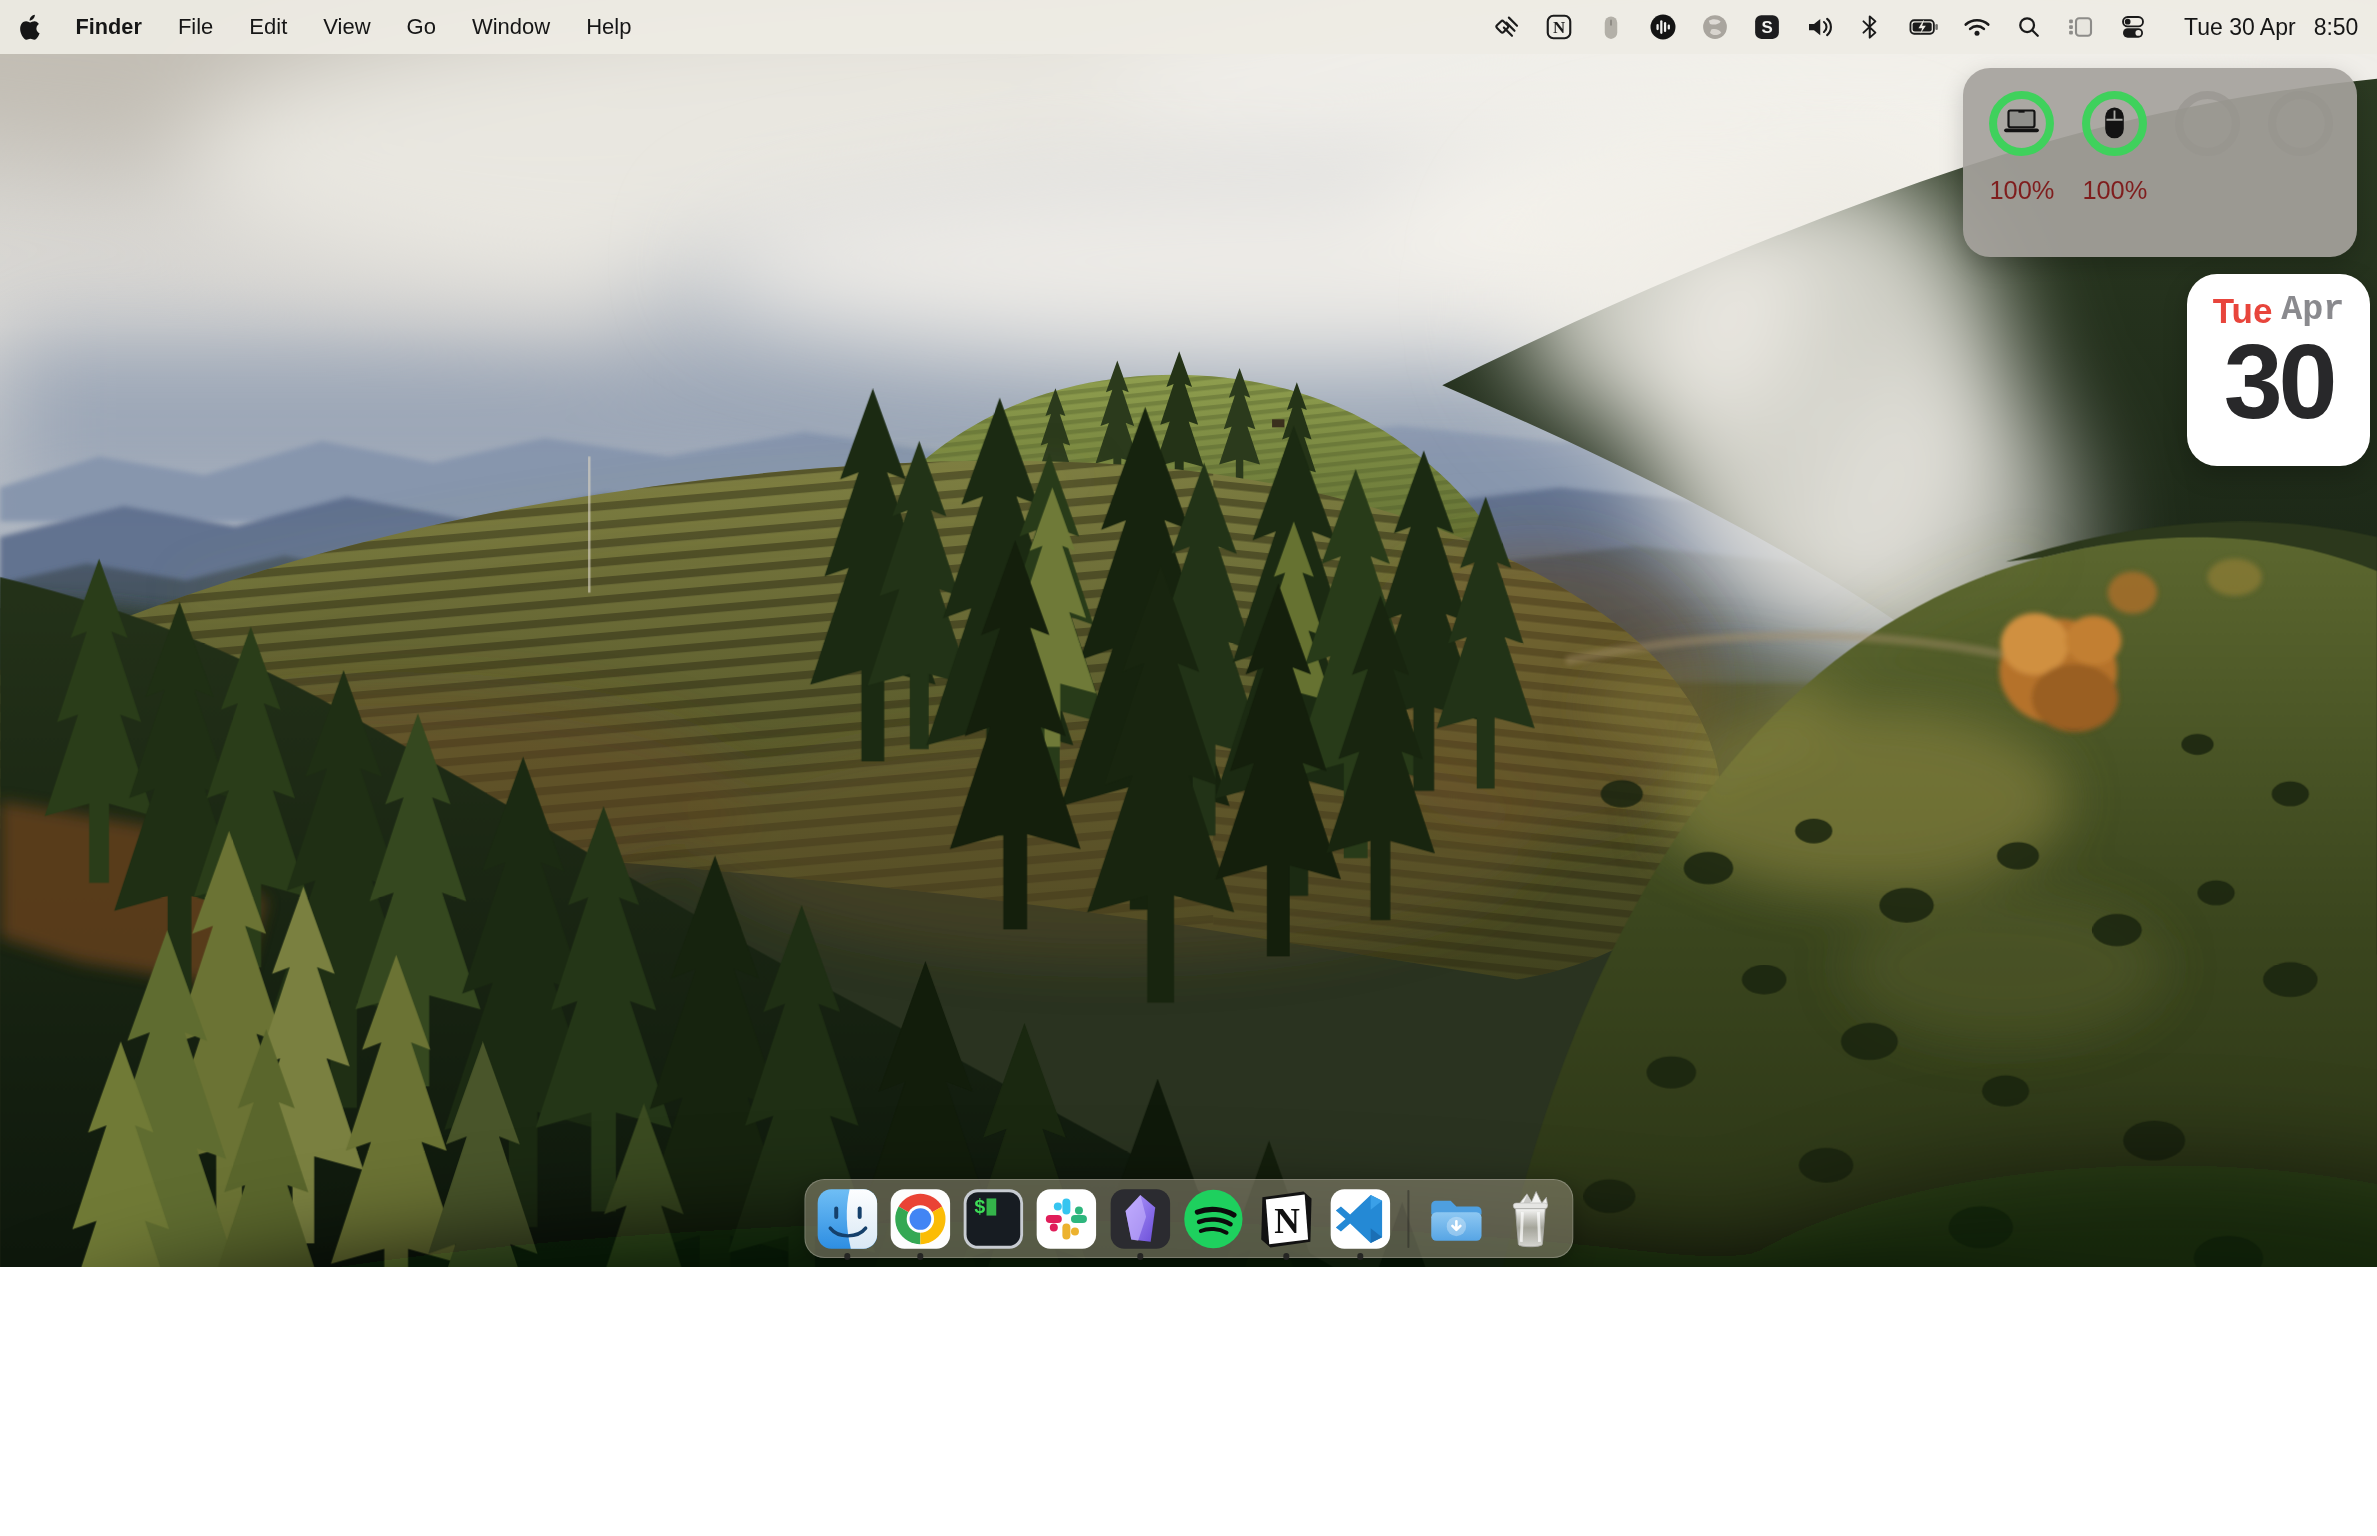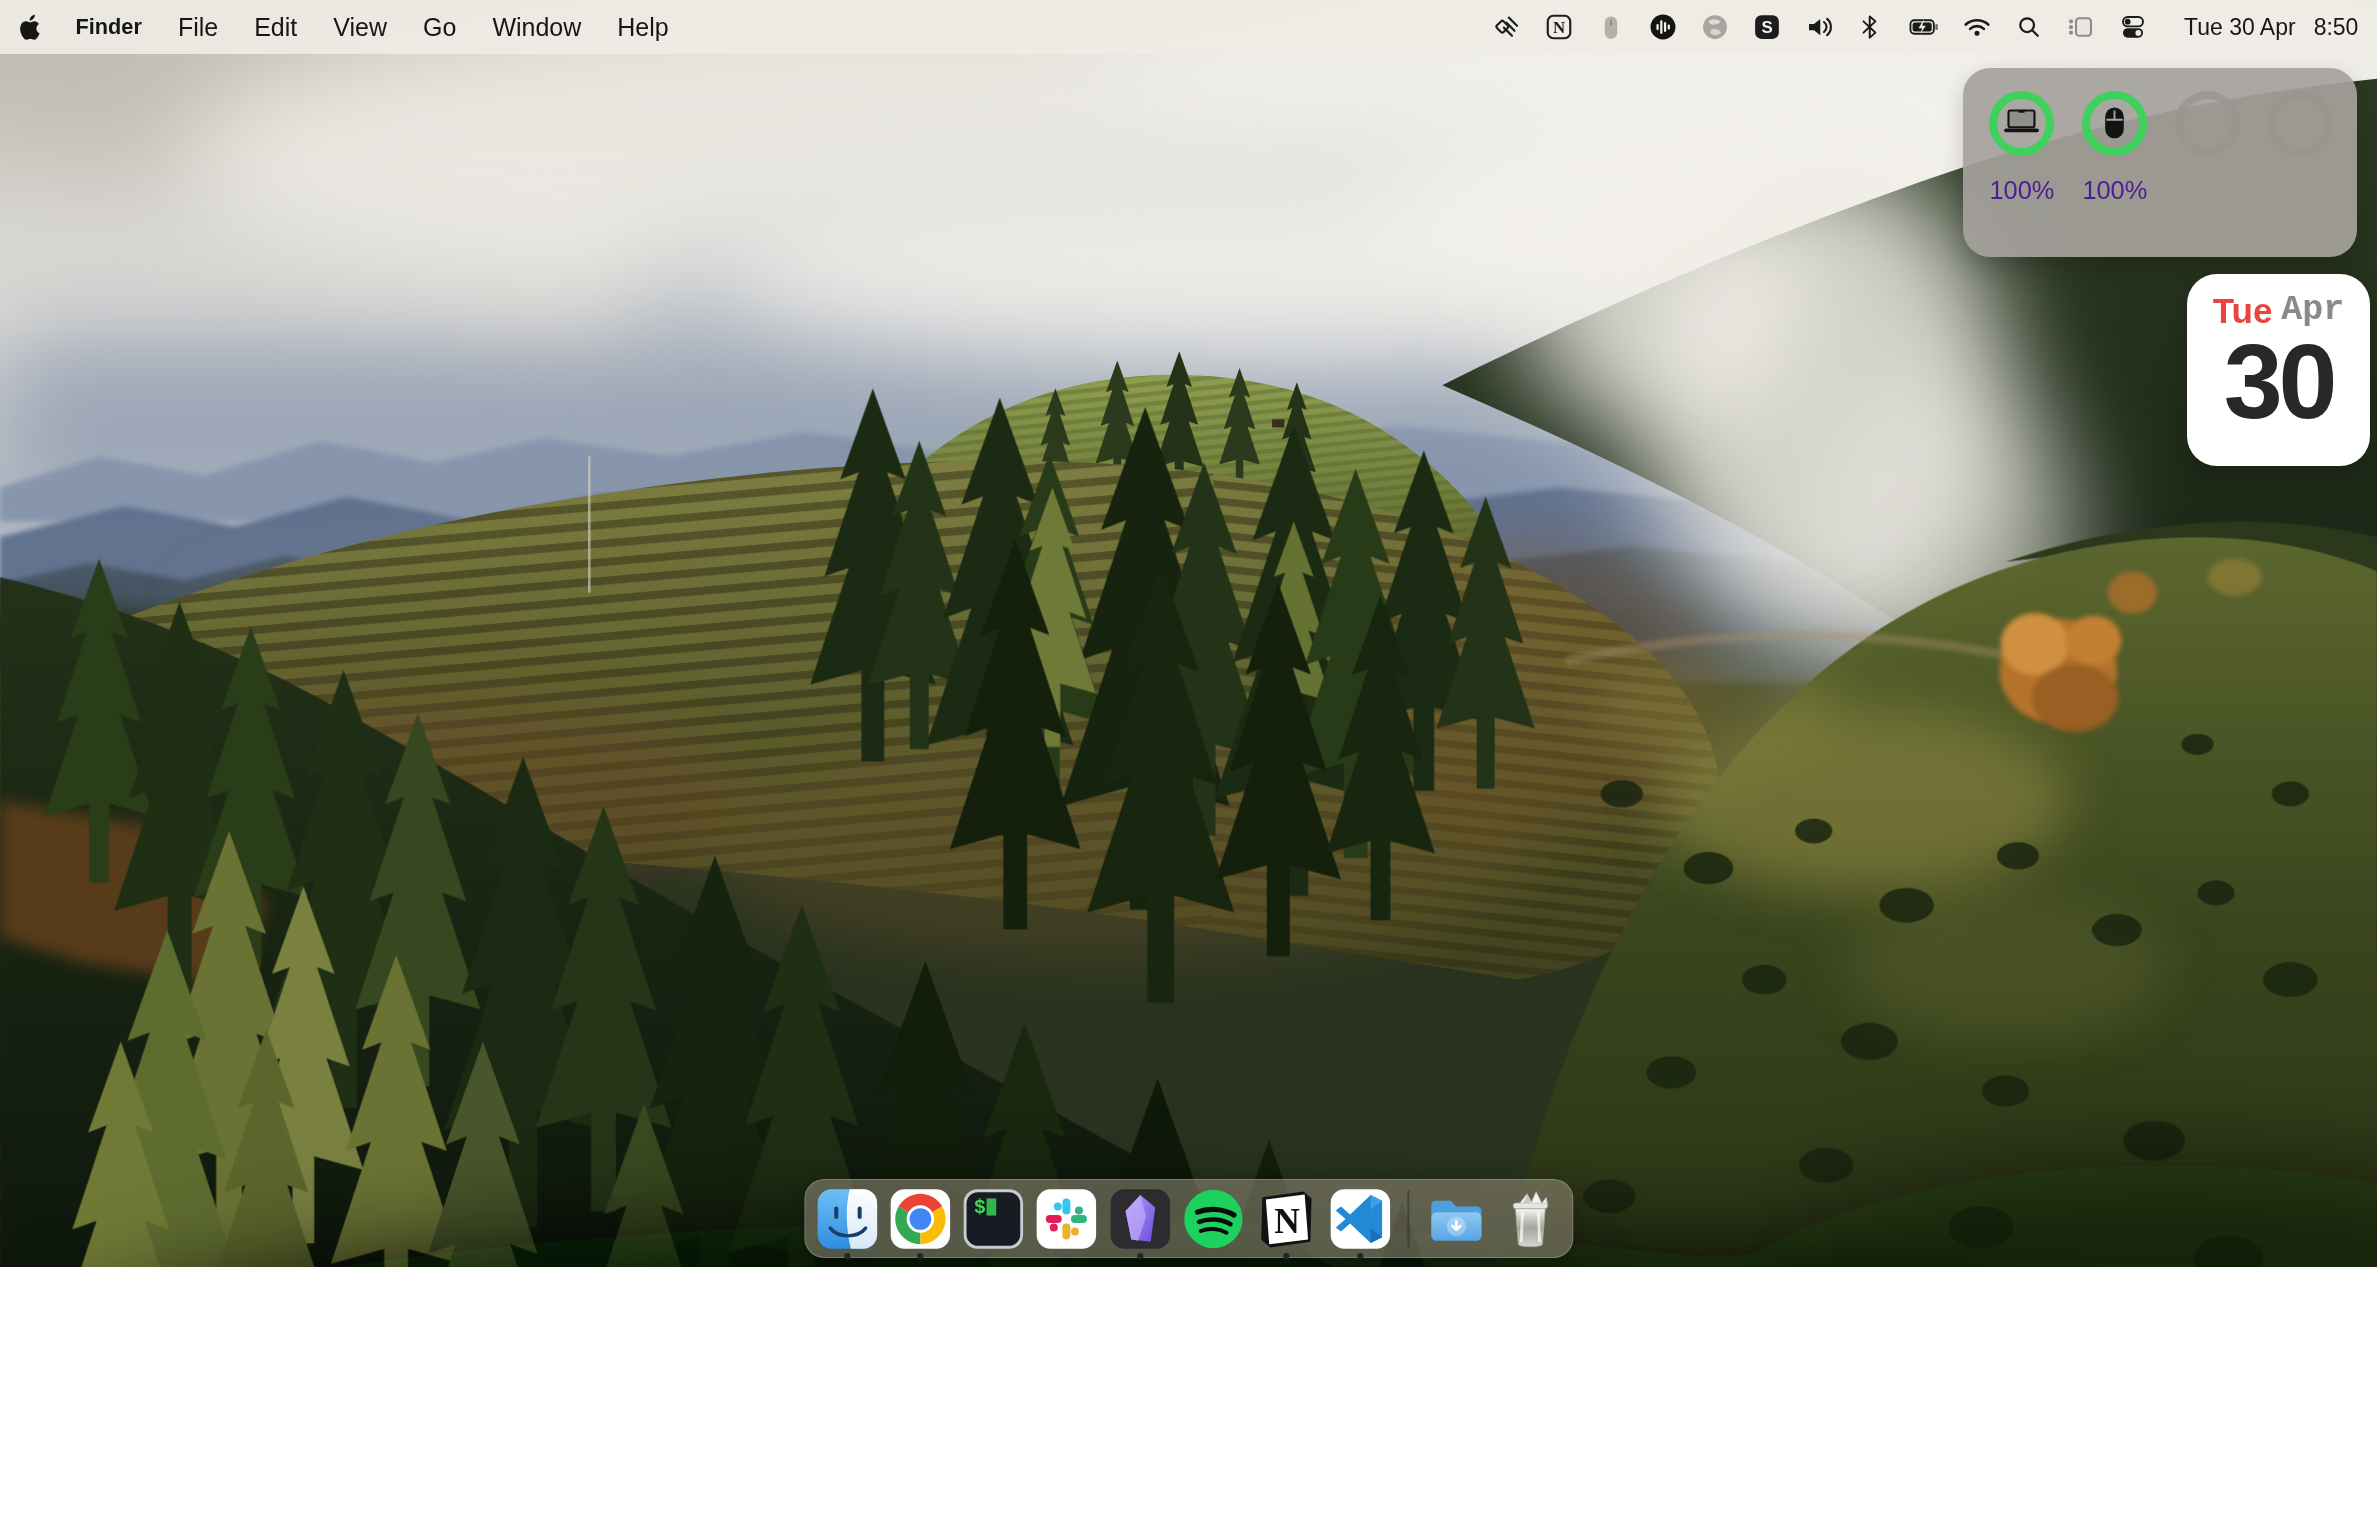--- a/index.html
+++ b/index.html
@@ -11,36 +11,36 @@
   
   .menubar {
     position:absolute; top:0; left:0; right:0; height:54px;
     background:rgba(238,235,228,0.92);
     display:flex; align-items:center; justify-content:space-between;
     padding:0 18.6px; color:#161616; z-index:40;
   }
   .mb-left { display:flex; align-items:center; gap:36px; }
   .mb-left .apple { display:flex; align-items:center; }
   .mb-app { font-weight:bold; font-size:21.7px; }
-  .mb-item { font-size:25px; }
+  .mb-item { font-size:22px; }
   .mb-right { display:flex; align-items:center; gap:22px; }
   .st-icon { display:flex; align-items:center; justify-content:center; height:30px; }
   .mb-clock { font-size:23px; display:flex; gap:18px; margin-left:14px; white-space:nowrap;justify-content:center; }
 
   
   .battery-widget {
     position:absolute; top:68px; right:20px; width:394px; height:189px;
     border-radius:27px; background:rgba(165,162,156,0.92);
     box-shadow:0 8.7px 25px rgba(0,0,0,0.18); z-index:30;
     display:flex; align-items:flex-start; padding:18.6px 12.4px 0 15px; gap:5px;
   }
   .bat-dev { width:88px; display:flex; flex-direction:column; align-items:center; }
   .bat-ring { position:relative; width:73px; height:73px; }
   .bat-ring svg { position:absolute; inset:0; }
-  .bat-pct { margin-top:16px; font-size:25.4px; color:#4c1d95; min-height:30px; }
+  .bat-pct { margin-top:16px; font-size:25.4px; color:#7f1d1d; min-height:30px; }
 
   
   .calendar-widget {
     position:absolute; top:274px; right:7px; width:183px; height:192px;
     background:#ffffff; border-radius:30px; z-index:30;
     box-shadow:0 8.7px 25px rgba(0,0,0,0.22);
     display:flex; flex-direction:column; align-items:center; padding-top:18.6px;
   }
   .cal-head { display:flex; gap:8.7px; font-size:35px; font-weight:600; line-height:1; }
   .cal-weekday { color:#e8453c; }

